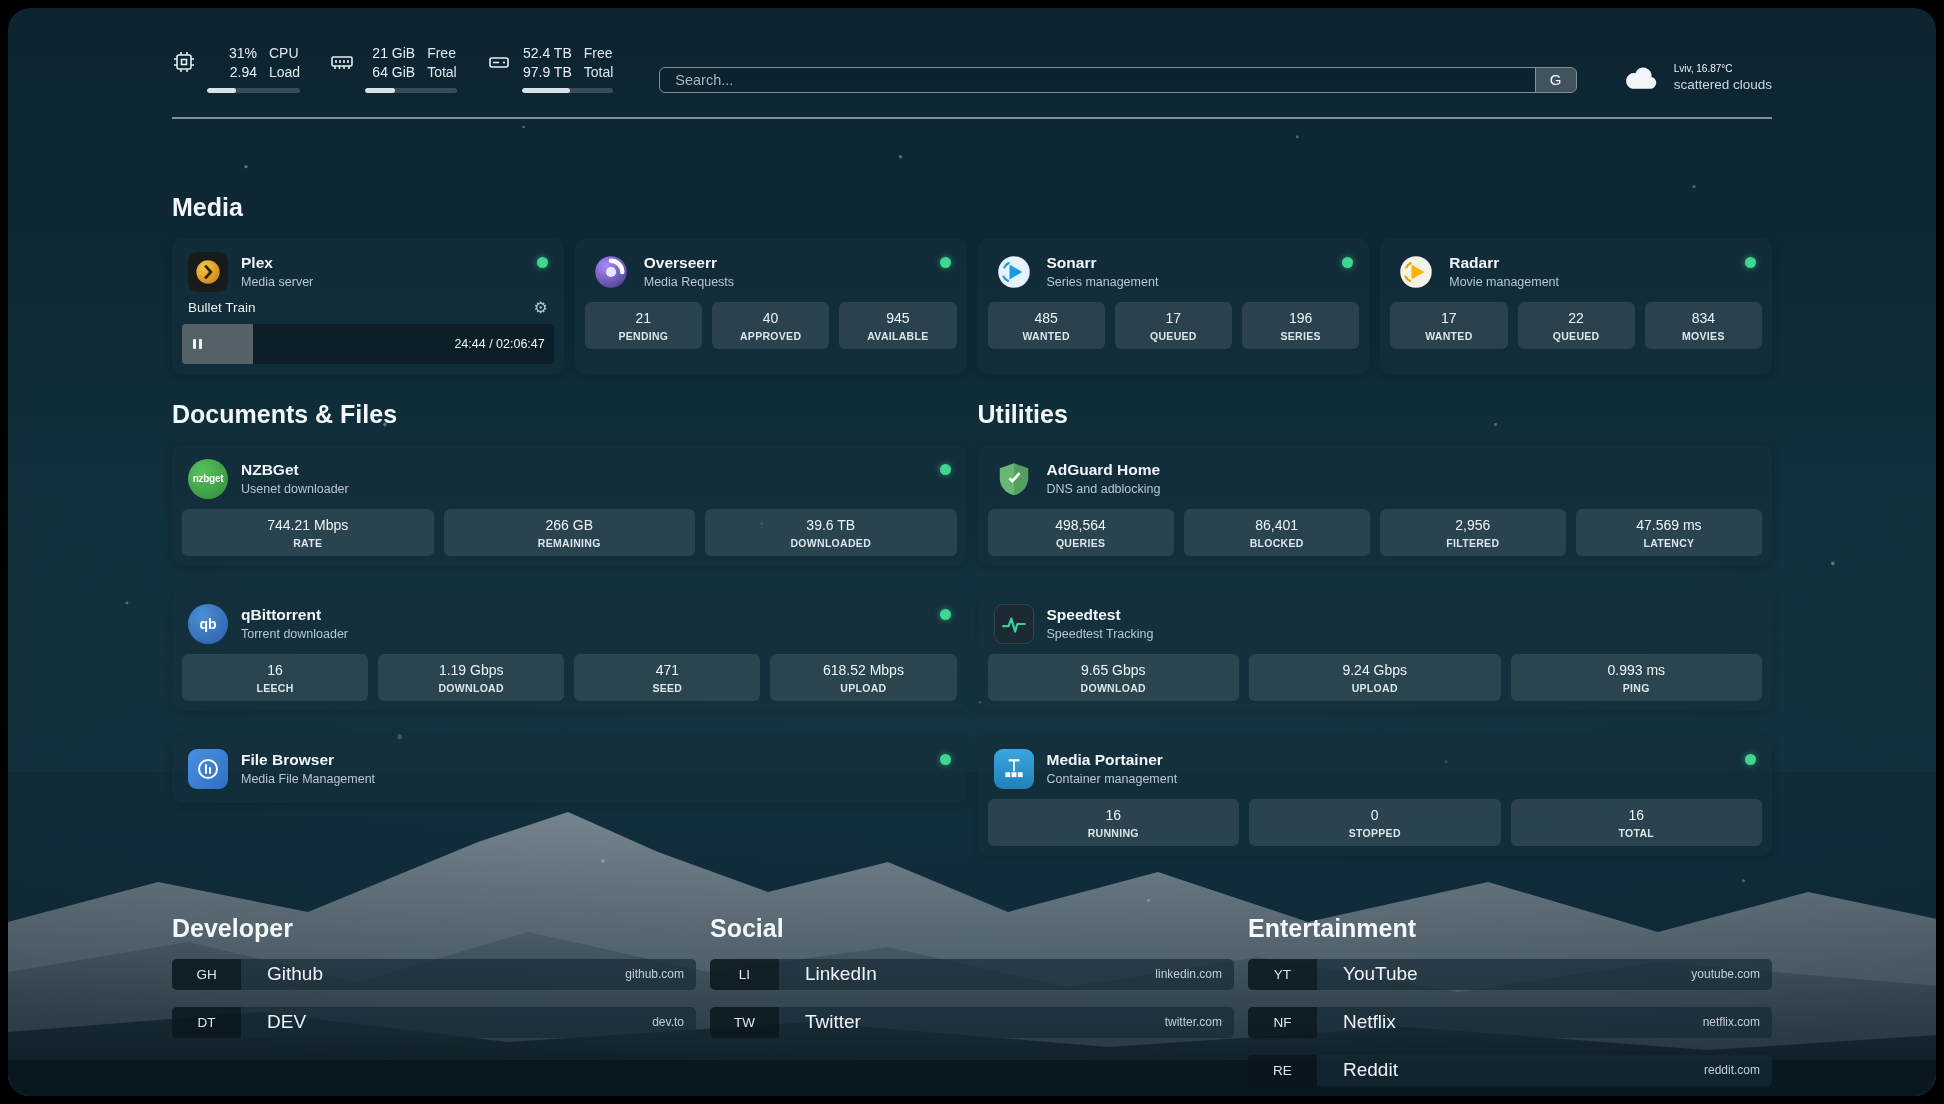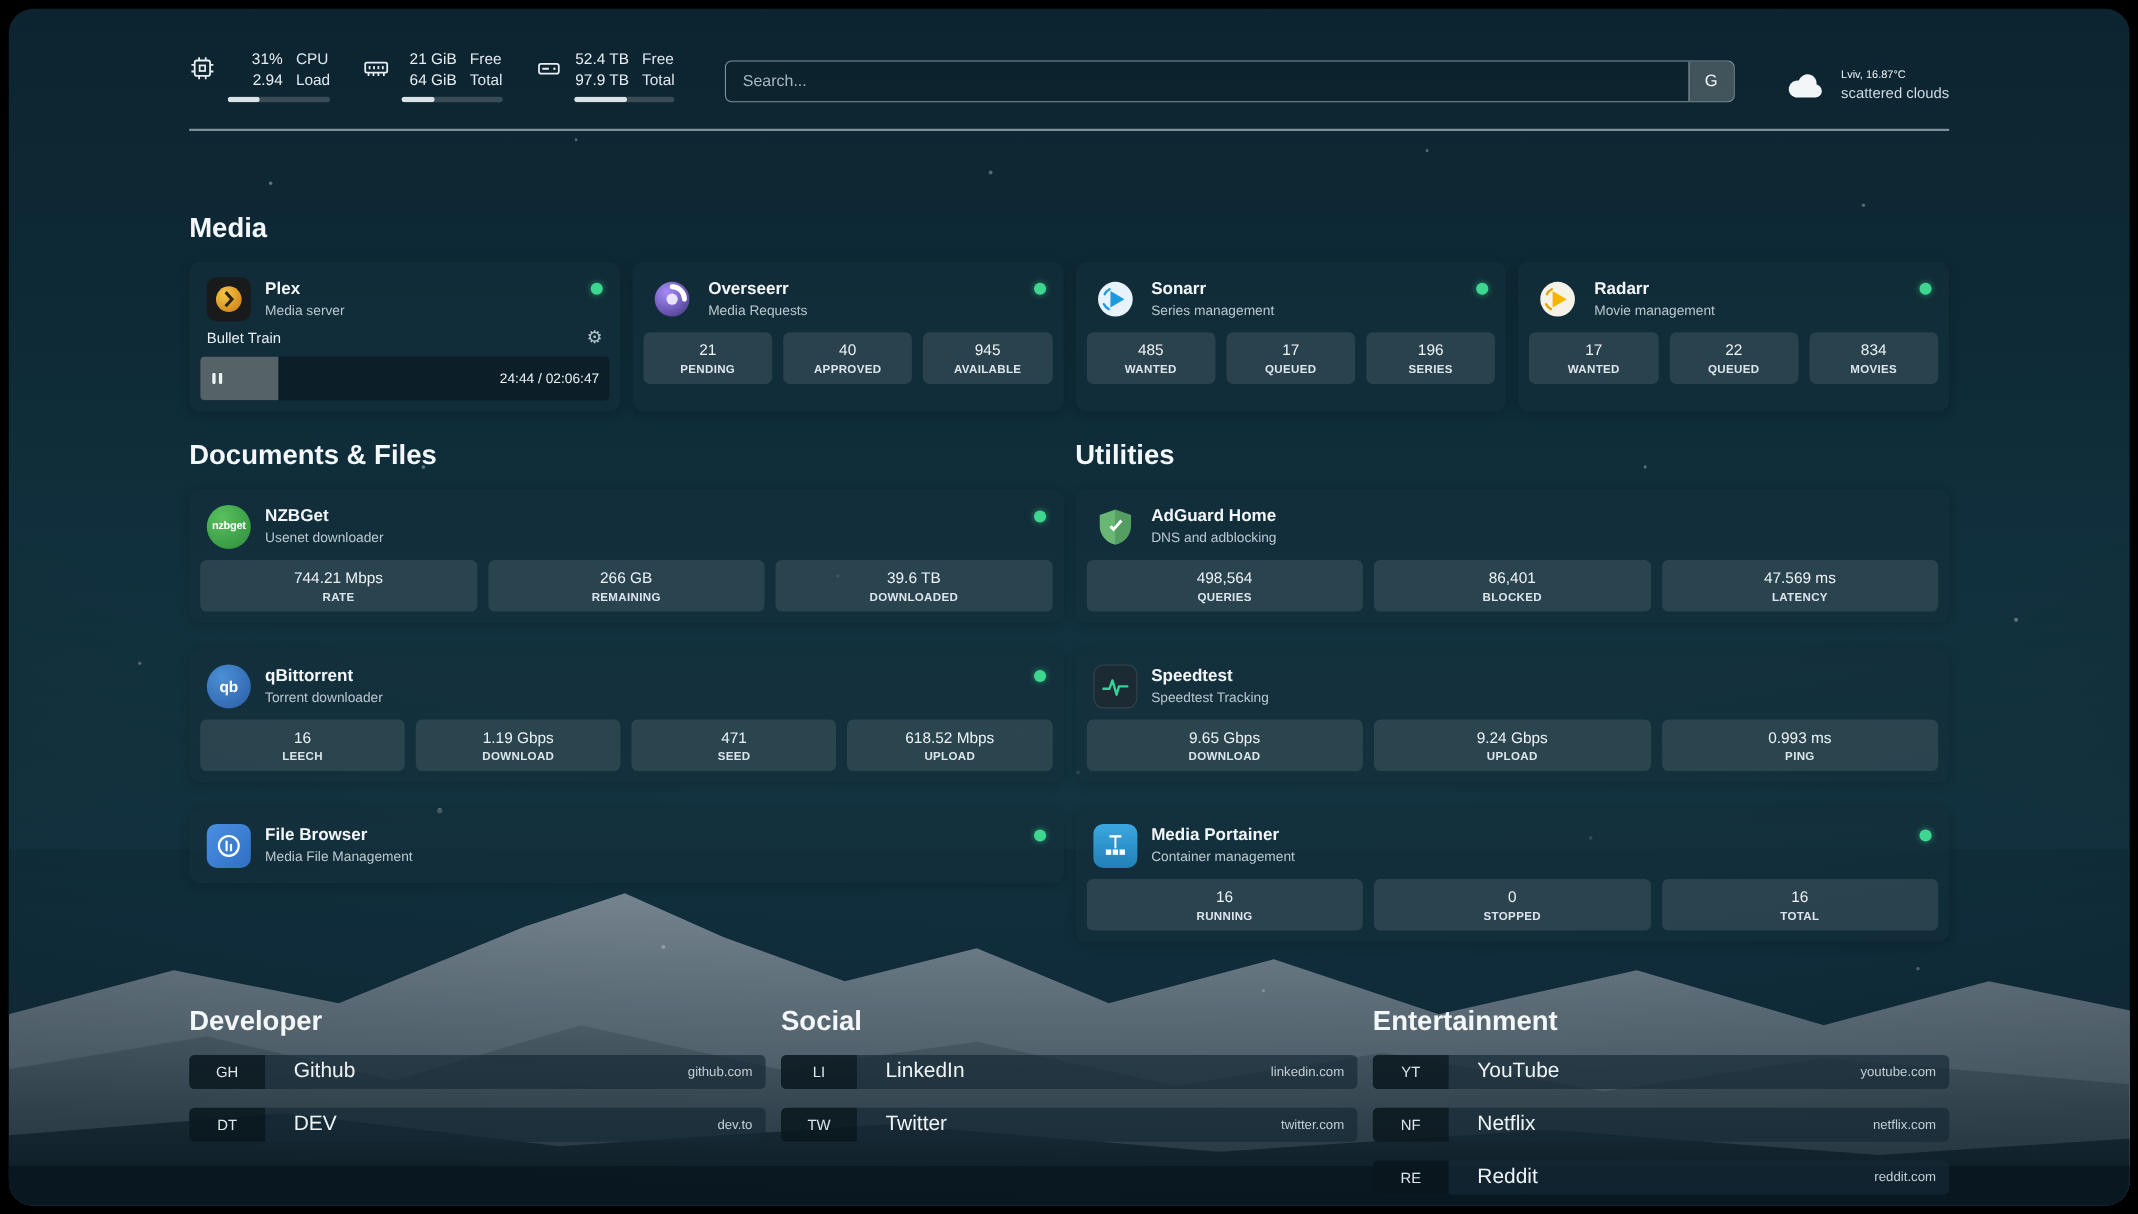--- a/index.html
+++ b/index.html
@@ -20,21 +20,21 @@
   .topbar { display:flex; align-items:flex-end; padding-top:36px; }
   .resources { display:flex; gap:30px; }
   .res { display:flex; gap:11px; }
   .res-icon { width:24px; height:24px; margin-top:6px; flex:none; }
   .res-text { display:flex; gap:12px; font-size:14px; color:#e9eff3; line-height:1.35; }
   .res-vals { text-align:right; min-width:50px; }
   .res-labels { color:#dfe7ec; }
   .res-bar { height:5px; background:rgba(255,255,255,0.18); border-radius:3px; margin-top:6px; overflow:hidden; }
   .res-fill { height:100%; background:#d9e2e7; border-radius:3px; }
 
-  .search { flex:1; display:flex; margin:3px 46px 0; height:38px; border:1px solid #7e919c;
+  .search { flex:1; display:flex; margin:3px 46px 0; height:26px; border:1px solid #7e919c;
     border-radius:6px; background:rgba(14,33,43,0.38); overflow:hidden; align-items:stretch; }
   .search input { flex:1; background:transparent; border:0; outline:0; color:#e9eff3; padding:0 15px; font-size:14.5px; }
   .search input::placeholder { color:#a7b6bf; }
   .search-btn { width:41px; background:rgba(255,255,255,0.22); border:0; border-left:1px solid #7e919c;
     color:#f2f6f8; font-size:15px; cursor:pointer; }
 
   .weather { display:flex; gap:13px; align-items:center; margin-top:2px; }
   .weather-icon { width:38px; height:30px; flex:none; }
   .weather-loc { font-size:10px; color:#f0f5f8; }
   .weather-cond { font-size:13.5px; color:#cdd9e0; margin-top:3px; }
@@ -486,20 +486,24 @@
             <div class="stats">
               <div class="stat">
                 <div class="stat-v">498,564</div>
                 <div class="stat-l">QUERIES</div>
               </div>
               <div class="stat">
                 <div class="stat-v">86,401</div>
                 <div class="stat-l">BLOCKED</div>
               </div>
               <div class="stat">
+                <div class="stat-v">2,956</div>
+                <div class="stat-l">FILTERED</div>
+              </div>
+              <div class="stat">
                 <div class="stat-v">47.569 ms</div>
                 <div class="stat-l">LATENCY</div>
               </div>
             </div>
           </div>
 
           <div class="card">
             <div class="card-head">
               <span class="svc-icon ic-speedtest">
                 <svg width="26" height="26" viewBox="0 0 24 24">

